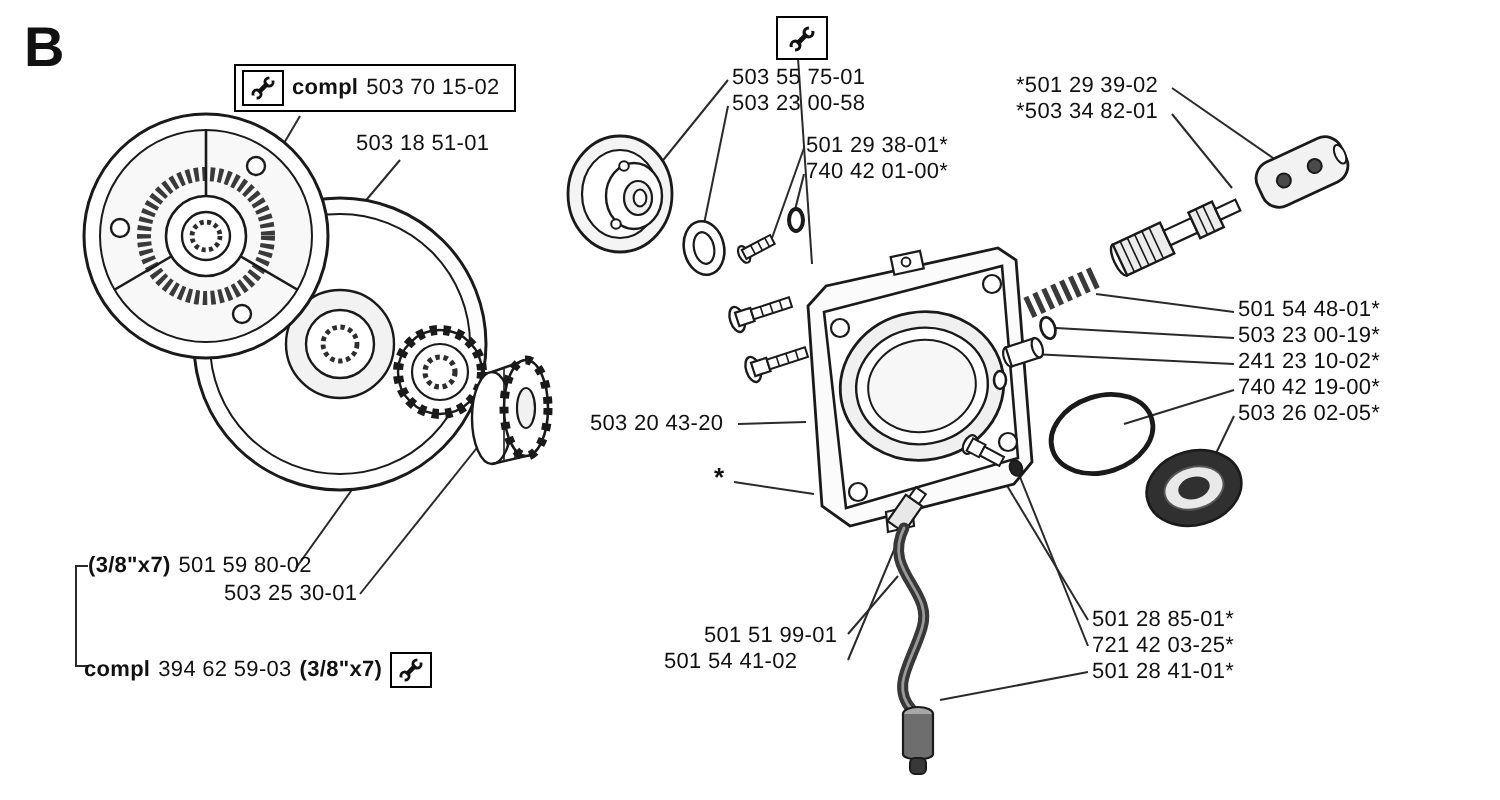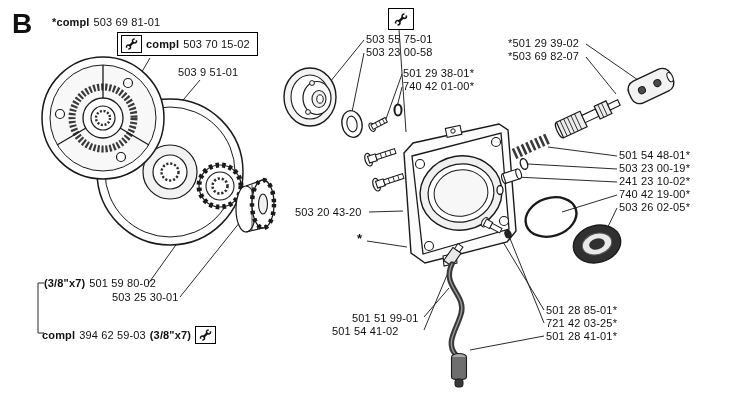--- a/index.html
+++ b/index.html
@@ -212,40 +212,36 @@
           <path d="M451.5,357 L451.5,377 C451.5,380.5 466.5,380.5 466.5,377 L466.5,357" fill="#6e6e6e" stroke-width="1.1"></path>
           <rect x="455" y="379" width="8" height="8" rx="2.5" fill="#383838" stroke-width="1"></rect>
         </g>
       </g>
 
     </g>
   </svg>
 
   <div class="section-letter">B</div>
 
-  <div class="lbl row" style="left:52px;top:16px">
-    <span class="pre">*compl</span>
-    <span>503 69 81-01</span>
-  </div>
 
   <div class="lbl row boxed" style="left:117px;top:32px">
     <span class="toolbox">
       <svg viewBox="0 0 18 18" width="13" height="12">
         <line x1="5.6" y1="12.4" x2="12.4" y2="5.6" stroke="#111" stroke-width="3.4"></line>
         <circle cx="4.5" cy="13.5" r="3.1" fill="none" stroke="#111" stroke-width="2.1"></circle>
         <circle cx="13.5" cy="4.5" r="3.1" fill="none" stroke="#111" stroke-width="2.1"></circle>
         <rect x="0" y="14.6" width="4.2" height="3.4" fill="#fff"></rect>
         <rect x="13.8" y="0" width="4.2" height="3.4" fill="#fff"></rect>
       </svg>
     </span>
     <span class="pre">compl</span>
     <span>503 70 15-02</span>
   </div>
 
-  <div class="lbl" style="left:178px;top:66px"><span>503 9 51-01</span></div>
+  <div class="lbl" style="left:178px;top:66px"><span>503 18 51-01</span></div>
 
   <div class="lbl row" style="left:44px;top:277px">
     <span class="pre">(3/8"x7)</span>
     <span>501 59 80-02</span>
   </div>
 
   <div class="lbl" style="left:112px;top:291px"><span>503 25 30-01</span></div>
 
   <div class="lbl row" style="left:42px;top:326px">
     <span class="pre">compl</span>
@@ -270,21 +266,21 @@
       <rect x="0" y="14.6" width="4.2" height="3.4" fill="#fff"></rect>
       <rect x="13.8" y="0" width="4.2" height="3.4" fill="#fff"></rect>
     </svg>
   </div>
 
   <div class="lbl" style="left:366px;top:33px"><span>503 55 75-01</span></div>
   <div class="lbl" style="left:366px;top:46px"><span>503 23 00-58</span></div>
   <div class="lbl" style="left:403px;top:67px"><span>501 29 38-01*</span></div>
   <div class="lbl" style="left:403px;top:80px"><span>740 42 01-00*</span></div>
   <div class="lbl" style="left:508px;top:37px"><span>*501 29 39-02</span></div>
-  <div class="lbl" style="left:508px;top:50px"><span>*503 69 82-07</span></div>
+  <div class="lbl" style="left:508px;top:50px"><span>*503 34 82-01</span></div>
   <div class="lbl" style="left:619px;top:149px"><span>501 54 48-01*</span></div>
   <div class="lbl" style="left:619px;top:162px"><span>503 23 00-19*</span></div>
   <div class="lbl" style="left:619px;top:175px"><span>241 23 10-02*</span></div>
   <div class="lbl" style="left:619px;top:188px"><span>740 42 19-00*</span></div>
   <div class="lbl" style="left:619px;top:201px"><span>503 26 02-05*</span></div>
   <div class="lbl" style="left:295px;top:206px"><span>503 20 43-20</span></div>
   <div class="lbl asterisk" style="left:357px;top:232px"><span>*</span></div>
   <div class="lbl" style="left:352px;top:312px"><span>501 51 99-01</span></div>
   <div class="lbl" style="left:332px;top:325px"><span>501 54 41-02</span></div>
   <div class="lbl" style="left:546px;top:304px"><span>501 28 85-01*</span></div>

